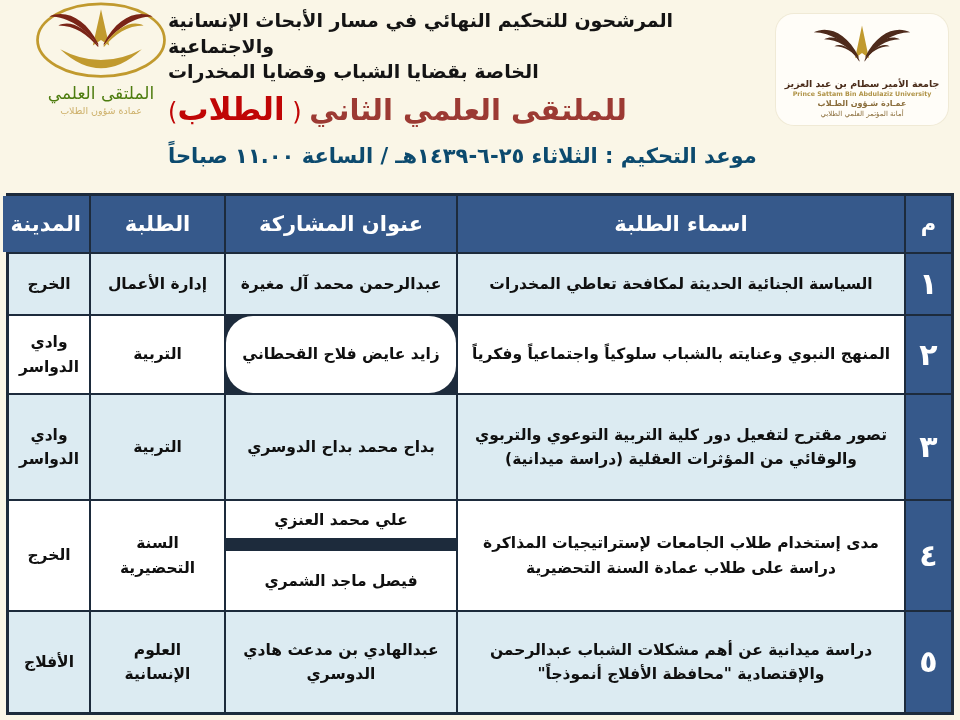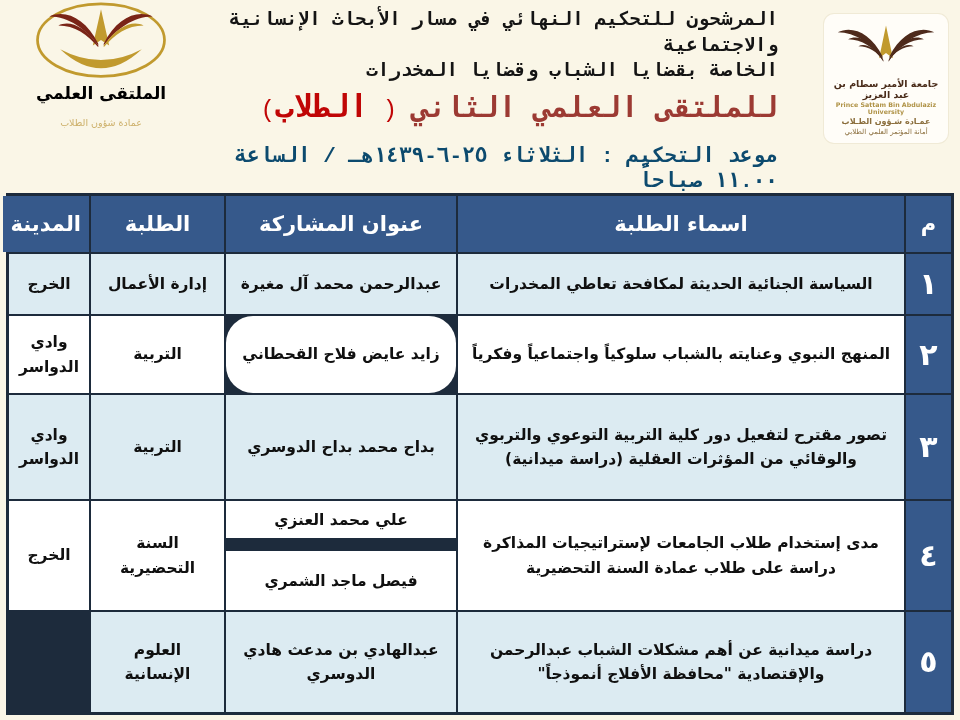--- a/index.html
+++ b/index.html
@@ -22,34 +22,34 @@
     font-family:"DejaVu Sans", sans-serif;
     direction:rtl;
     position:relative;
   }
   .page{position:absolute;inset:0;}
 
   
   .hdr{position:absolute;left:0;top:0;right:0;height:192px;}
 
   .logo-left{position:absolute;left:22px;top:2px;width:158px;text-align:center;}
-  .logo-left .ll-title{font-size:17px;font-weight:bold;color:#000000;line-height:1.1;}
-  .logo-left .ll-sub{font-size:9.5px;color:var(--gold-light);margin-top:14px;}
+  .logo-left .ll-title{font-size:17px;font-weight:normal;color:#4d7c0f;line-height:1.1;}
+  .logo-left .ll-sub{font-size:9.5px;color:var(--gold-light);margin-top:2px;}
 
   .logo-right{
-    position:absolute;right:12px;top:14px;width:124px;
-    background:#fffdf8;border-radius:10px;padding:8px 3px 7px;
+    position:absolute;right:12px;top:14px;width:172px;
+    background:#fffdf8;border-radius:18px;padding:8px 3px 7px;
     text-align:center;box-shadow:0 0 0 1px #f0ead6;
   }
   .logo-right .rl-l1{font-size:9.5px;font-weight:bold;color:#4a2c1a;margin-top:2px;}
   .logo-right .rl-l2{font-size:6.3px;color:#b09347;font-weight:bold;margin-top:1px;}
   .logo-right .rl-l3{font-size:8px;color:#8a6d3b;font-weight:bold;margin-top:2px;letter-spacing:1px;}
   .logo-right .rl-l4{font-size:7px;color:#8a6d3b;margin-top:2px;}
 
-  .titles{position:absolute;left:168px;right:182px;top:8px;text-align:right;color:#141414;font-family:Liberation Mono, monospace;}
+  .titles{position:absolute;left:168px;right:182px;top:8px;text-align:left;color:#141414;}
   .t1,.t2{font-size:19px;font-weight:bold;line-height:1.35;}
   .t3{margin-top:7px;font-size:29px;font-weight:bold;color:var(--title-red);line-height:1.1;}
   .t3 .t3h{color:var(--highlight-red);font-size:31px;}
   .t3 .t3p{color:var(--highlight-red);font-weight:normal;font-size:24px;}
   .sched{margin-top:17px;font-size:21px;font-weight:bold;color:#0c4a6e;}
 
   
   .tbl{
     position:absolute;left:6px;top:193px;width:948px;height:522px;
     background:var(--border);
@@ -162,16 +162,17 @@
           </div>
           <div class="cell college-cell">السنة التحضيرية</div>
           <div class="cell city-cell">الخرج</div>
         </div><div class="trow light fill">
           <div class="cell num-cell">٥</div>
           <div class="cell title-cell">دراسة ميدانية عن أهم مشكلات الشباب عبدالرحمن والإقتصادية "محافظة الأفلاج أنموذجاً"</div>
           <div class="names-wrap">
             <div class="cell name-cell" style="flex: 1 1 auto;">عبدالهادي بن مدعث هادي الدوسري</div>
           </div>
           <div class="cell college-cell">العلوم الإنسانية</div>
+          <div class="cell city-cell">الأفلاج</div>
         </div></div>
   </div>
 
 </div>
 
 </body></html>

